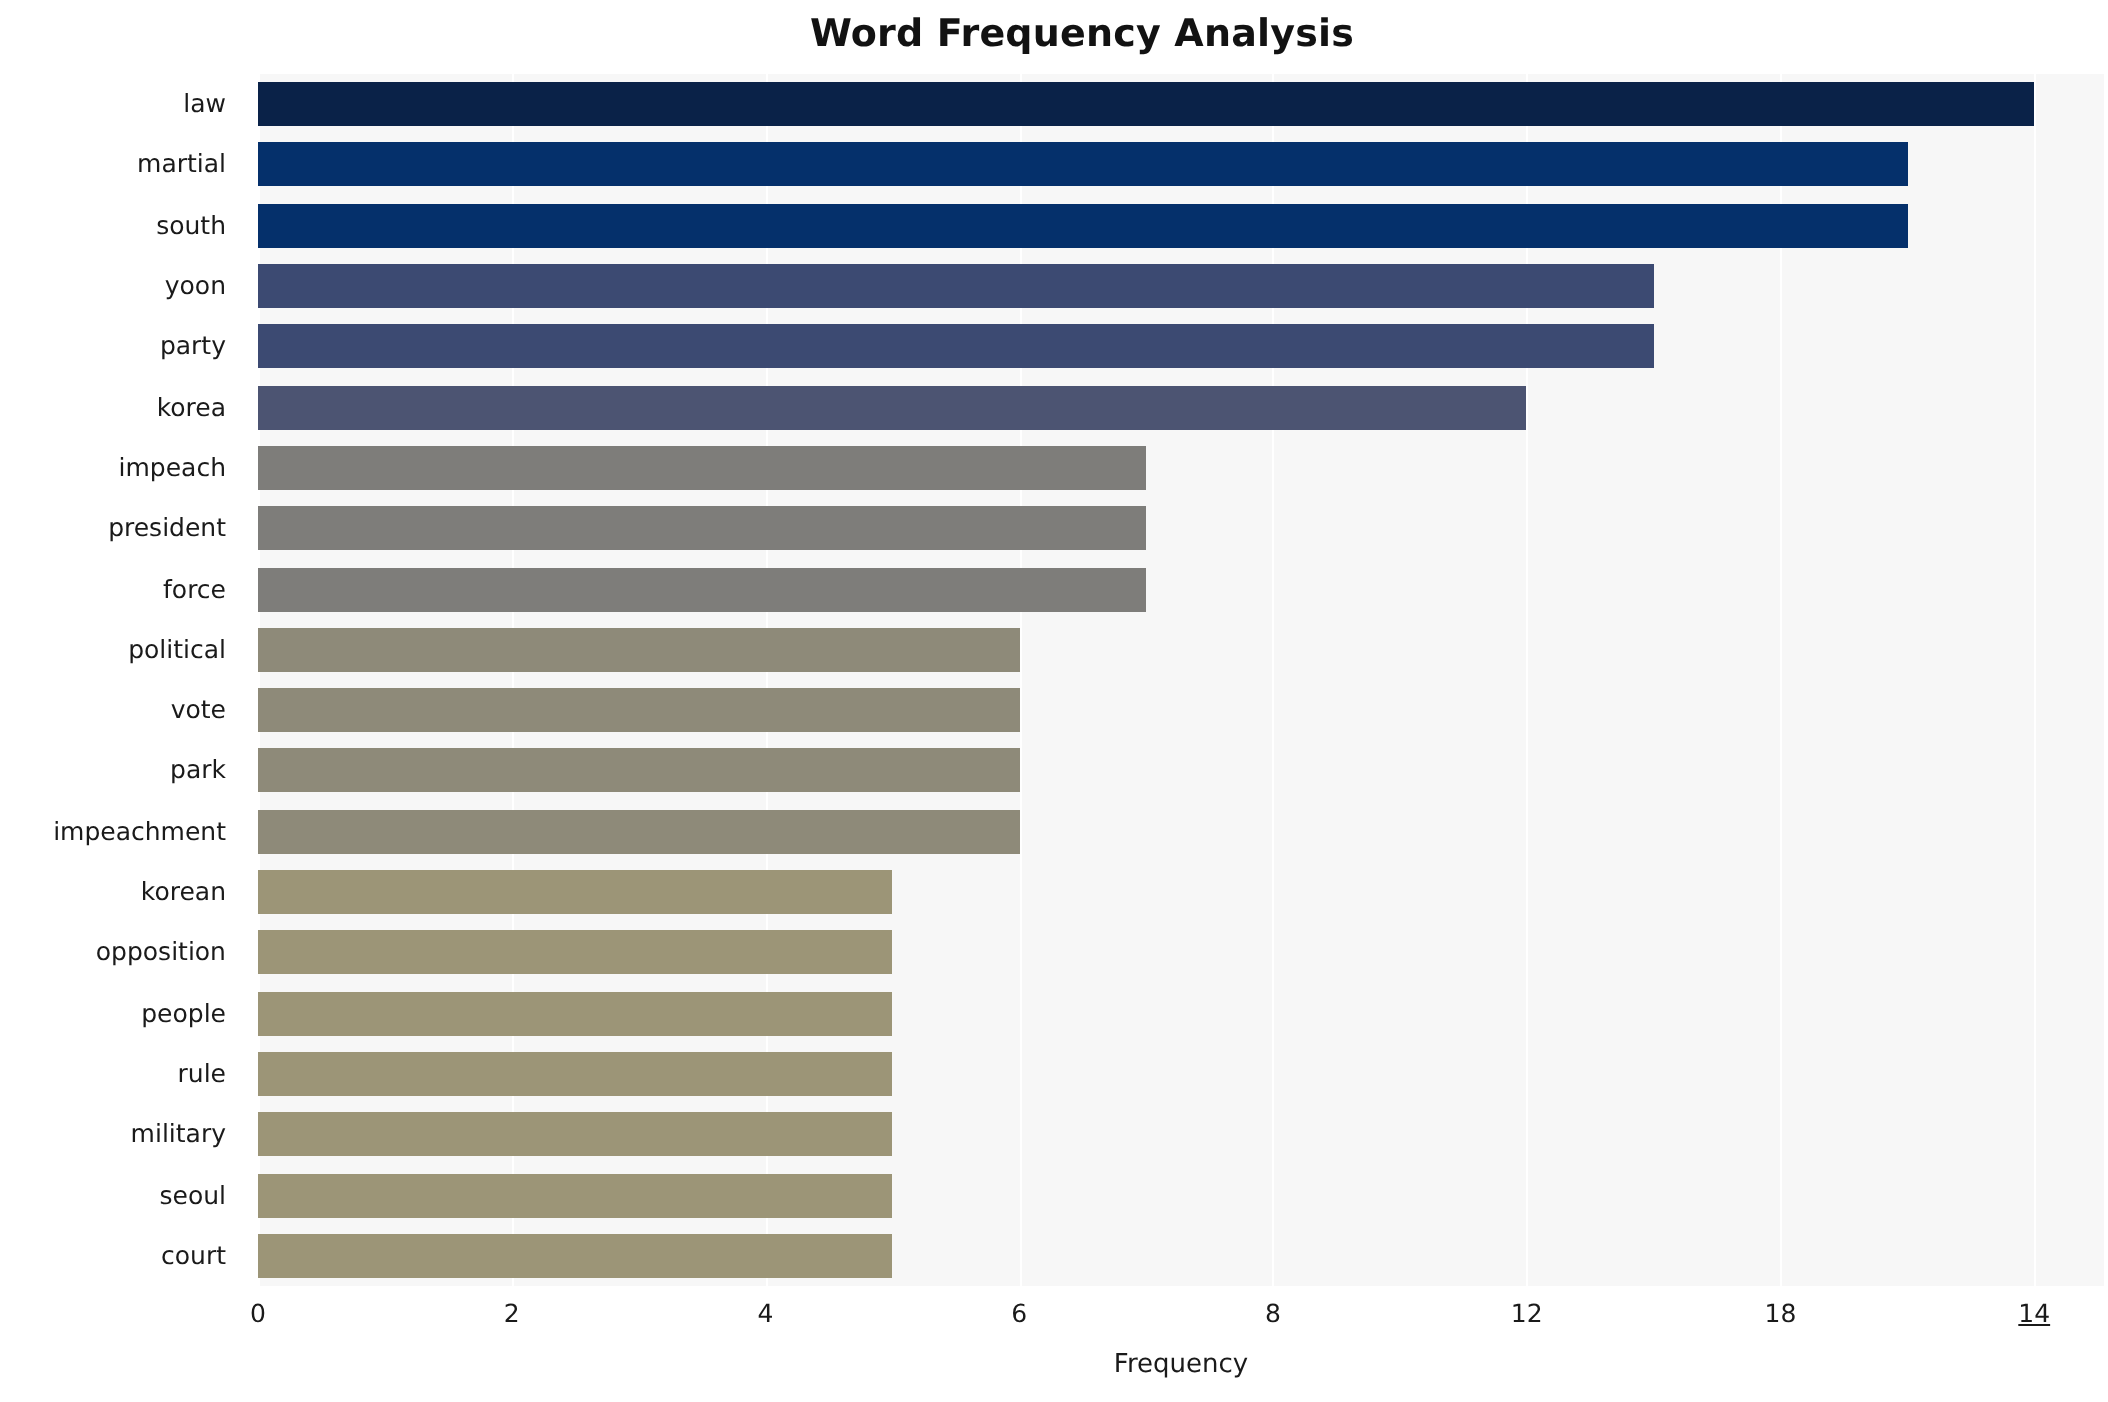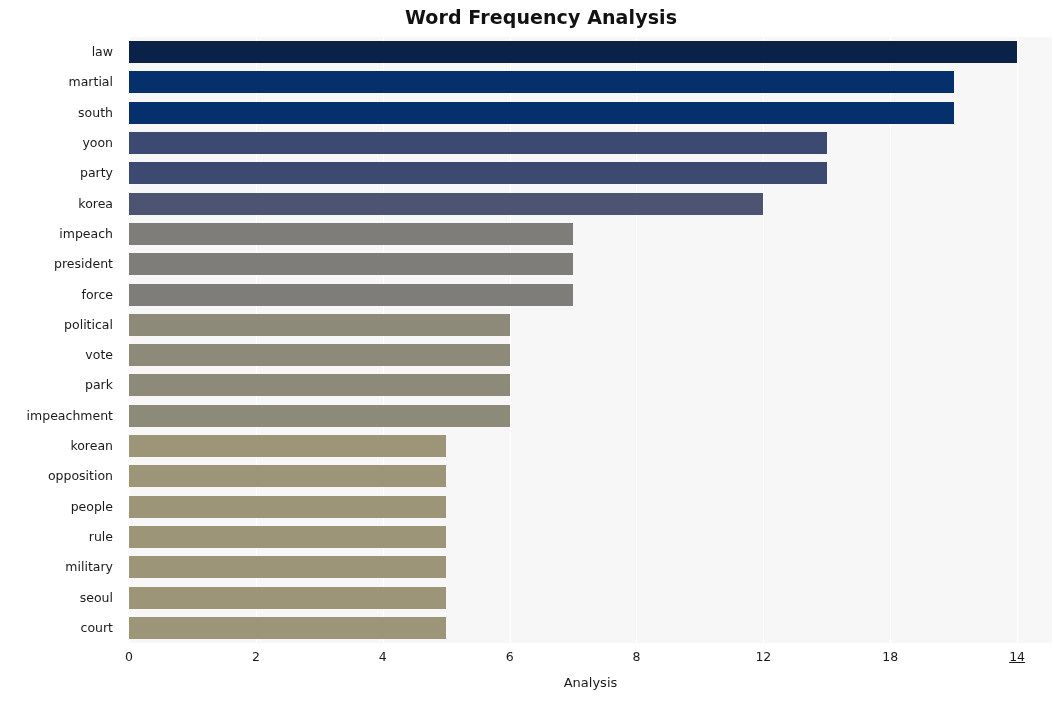--- a/index.html
+++ b/index.html
@@ -185,15 +185,15 @@
       <div class="xtick-label" style="left: 0px;">0</div>
       <div class="xtick-label" style="left: 126.873px;">2</div>
       <div class="xtick-label" style="left: 253.746px;">4</div>
       <div class="xtick-label" style="left: 380.619px;">6</div>
       <div class="xtick-label" style="left: 507.491px;">8</div>
       <div class="xtick-label" style="left: 634.364px;">12</div>
       <div class="xtick-label" style="left: 761.237px;">18</div>
       <div class="xtick-label" style="left: 888.11px; text-decoration: underline;">14</div>
     </div>
 
-  <div id="xaxis-title">Analysis</div>
+  <div id="xaxis-title">Frequency</div>
 
 </div>
 
 </body></html>

